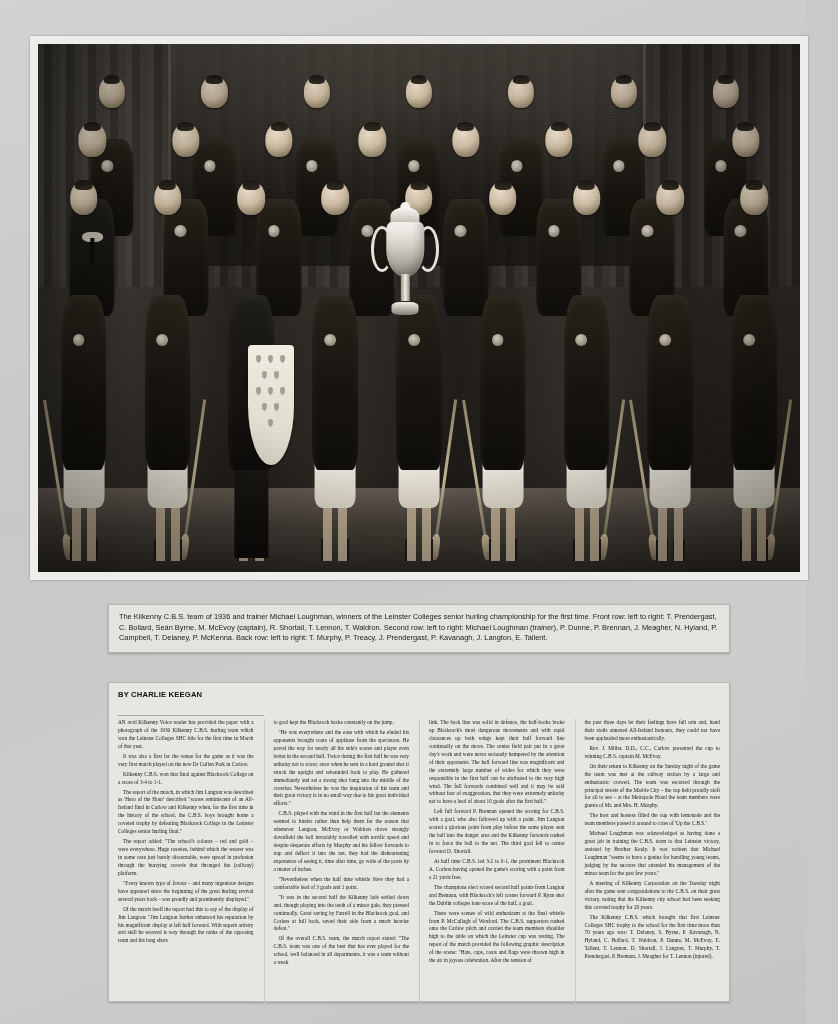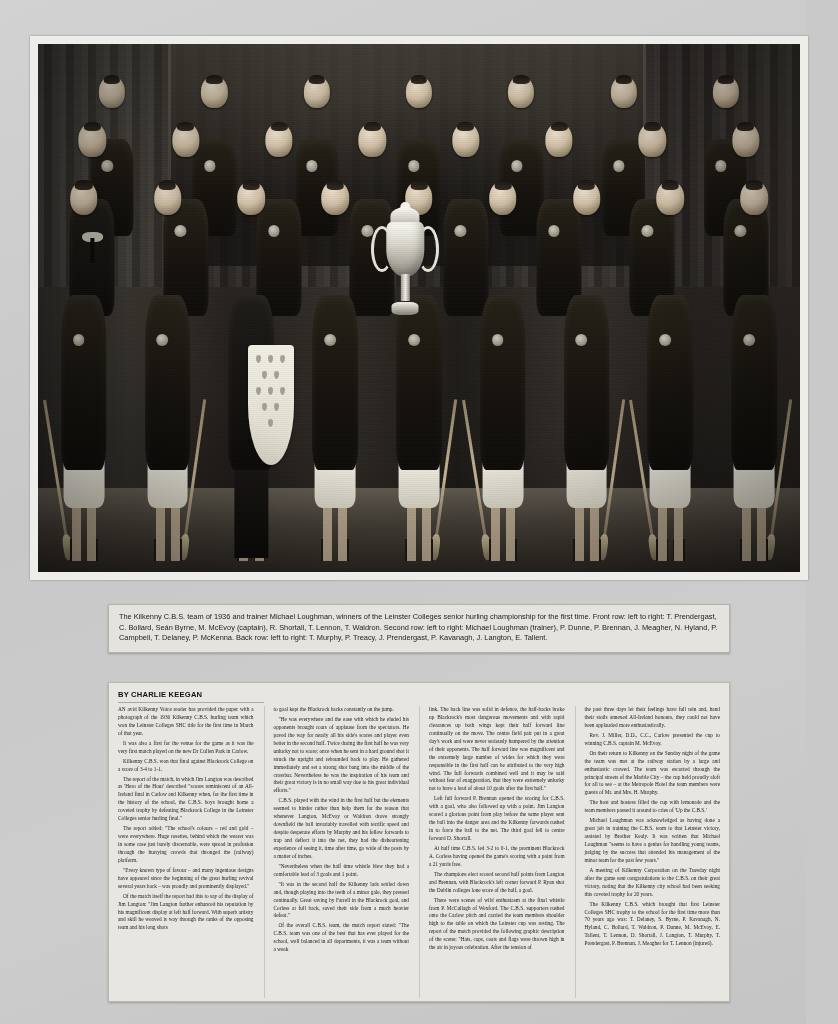--- a/index.html
+++ b/index.html
@@ -361,21 +361,21 @@
     box-shadow: 0 1px 2px rgba(0,0,0,0.22);
   }
   .byline {
     font-family: "Liberation Sans", sans-serif;
     font-weight: bold;
     font-size: 7.6px;
     letter-spacing: 0.2px;
     color: #111;
     margin: 0 0 3px 0;
     border-bottom: 1px solid #a9a8a3;
-    padding-bottom: 3px;
+    padding-bottom: 16px;
     width: 146px;
   }
   .cols {
     display: flex;
     gap: 10px;
     height: 292px;
   }
   .col {
     width: 25%;
     font-size: 5.3px;

